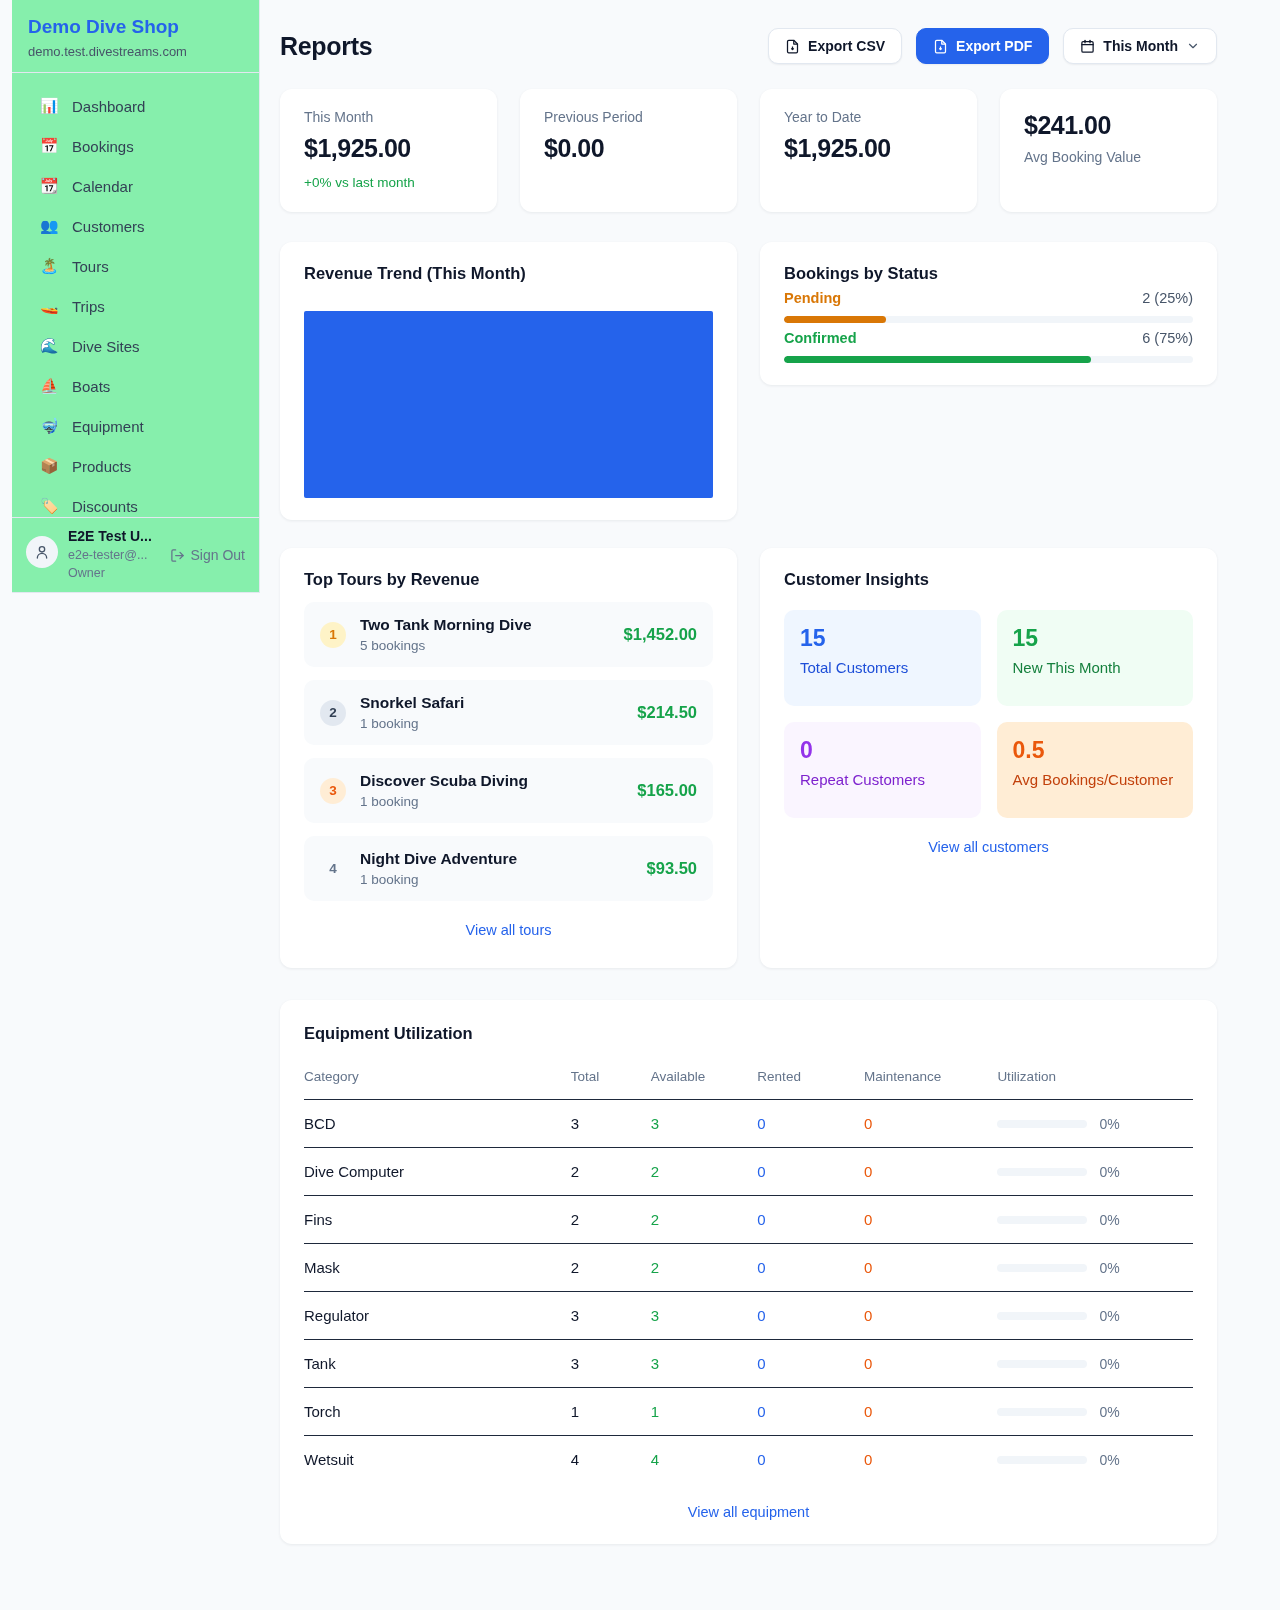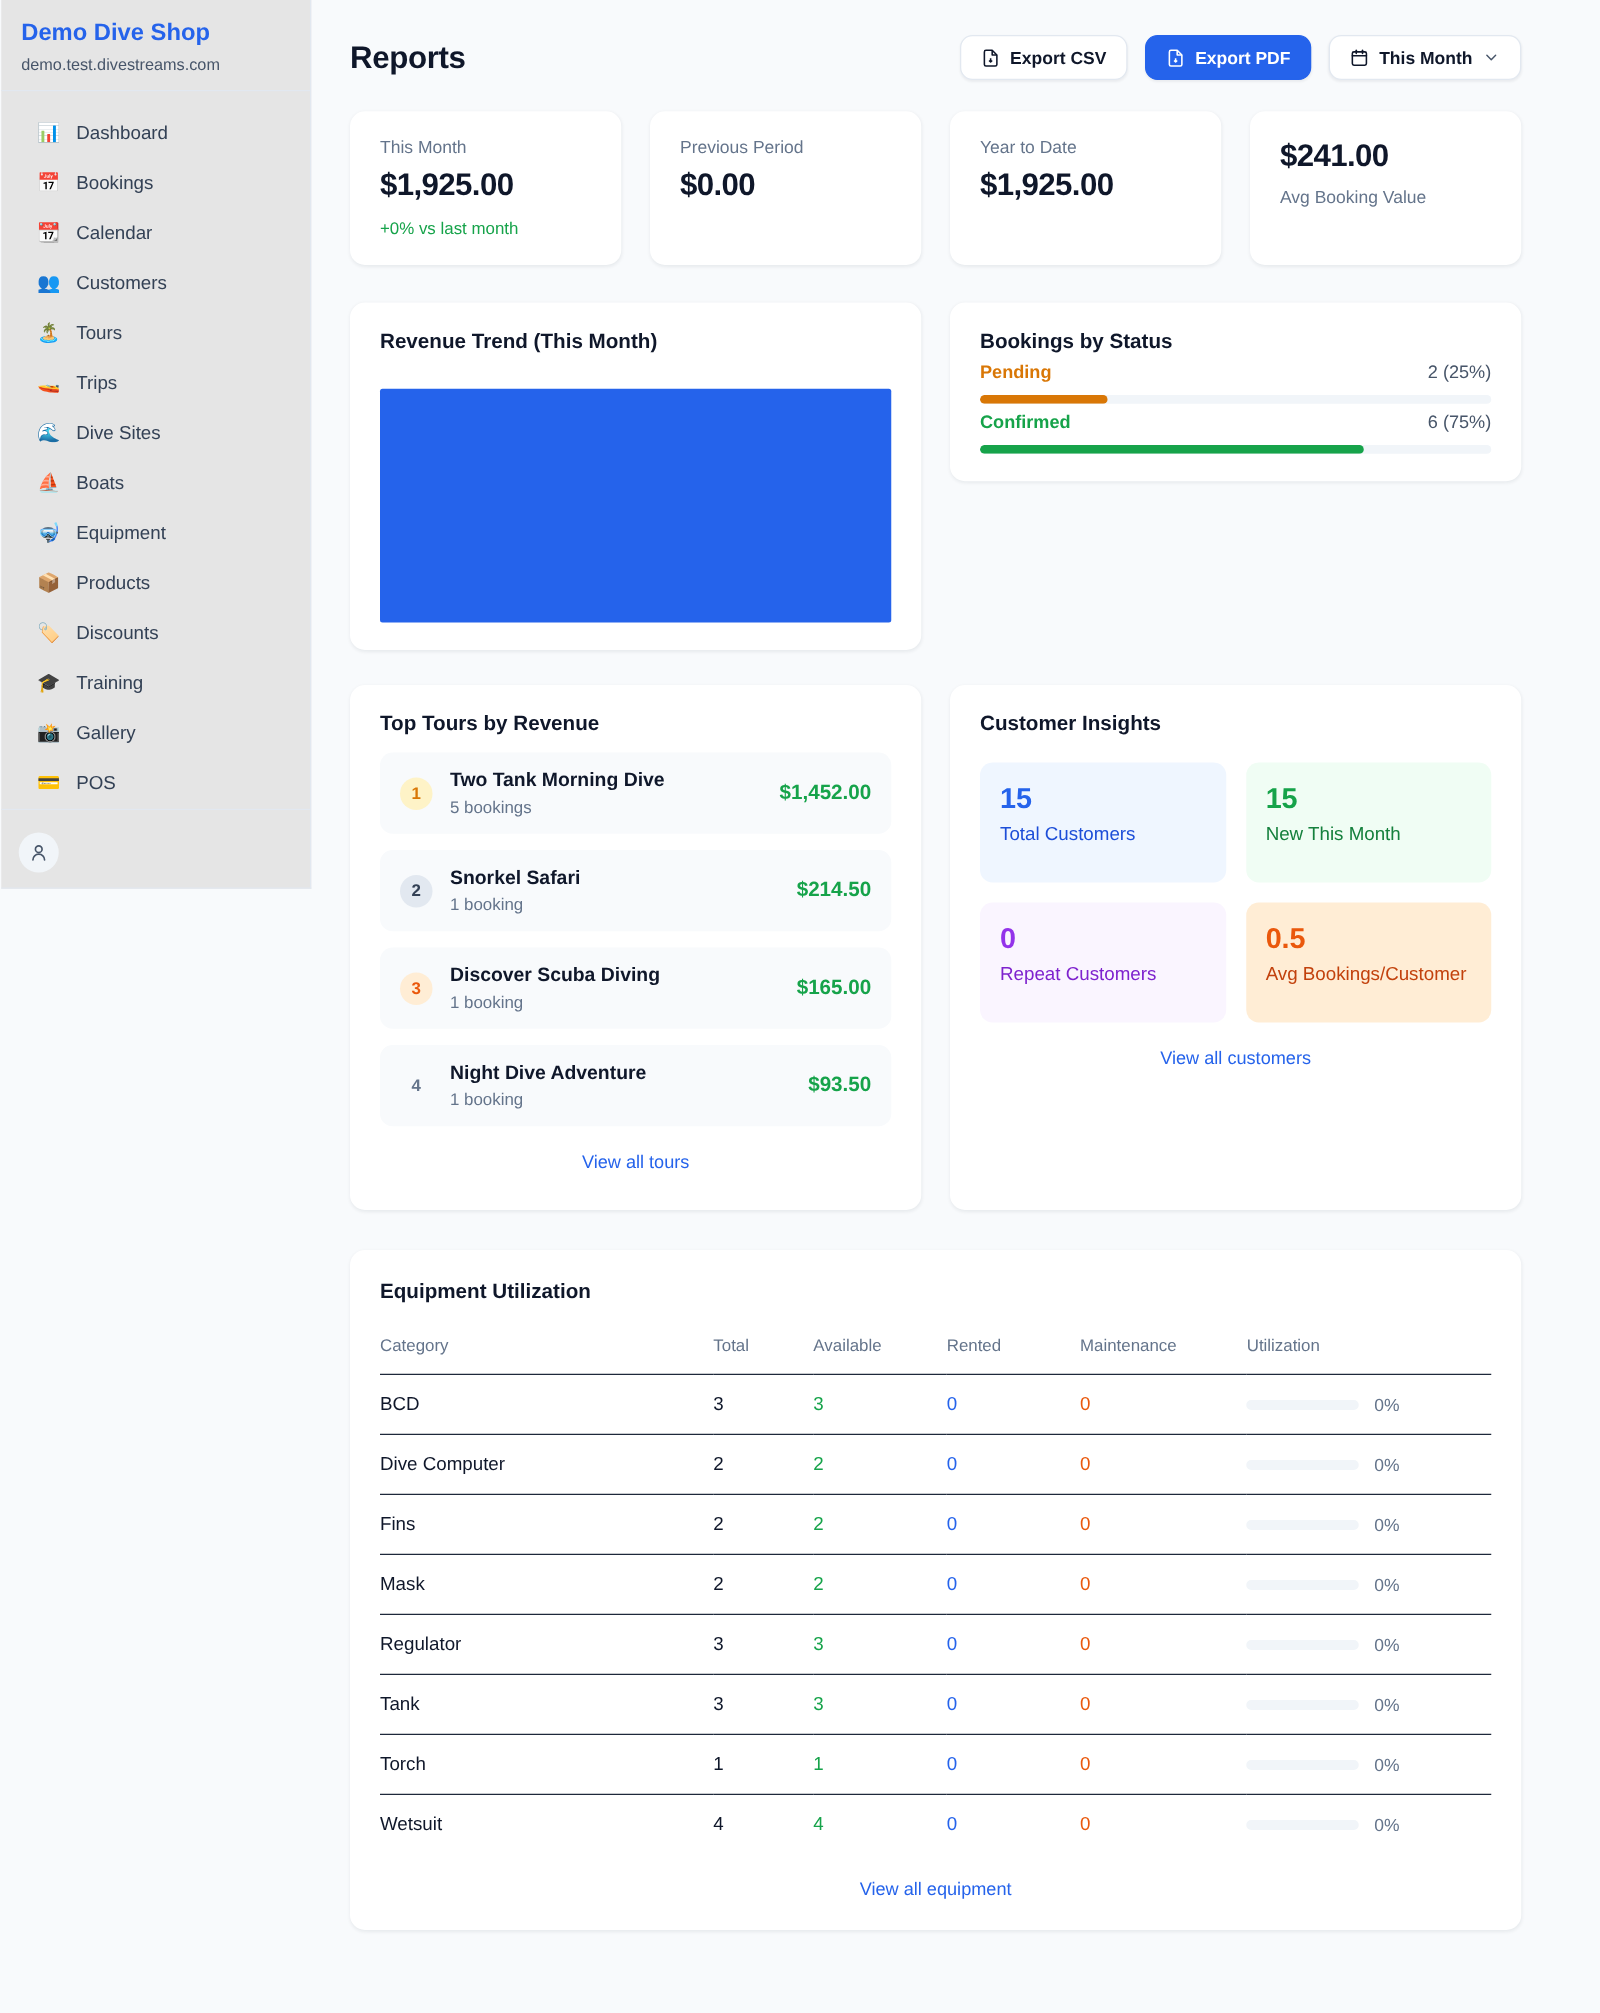--- a/index.html
+++ b/index.html
@@ -5,22 +5,22 @@
   * { margin:0; padding:0; box-sizing:border-box; }
   html,body { width:1280px; }
   body {
     height:1610px; position:relative; background:#f8fafc;
     font-family:"Liberation Sans", sans-serif; color:#0f172a;
   }
   a { text-decoration:none; }
 
   
   .sidebar {
-    position:absolute; top:0; left:1px; width:248px; height:711px;
-    background:#e5e5e5; border-right:1px solid #e2e8f0; border-bottom:1px solid #e2e8f0;
+    position:absolute; top:0; left:12px; width:248px; height:593px;
+    background:#86efac; border-right:1px solid #e2e8f0; border-bottom:1px solid #e2e8f0;
     display:flex; flex-direction:column; z-index:2;
   }
   .brand { padding:16px 16px 13px; border-bottom:1px solid #e2e8f0; }
   .brand-name { font-size:19px; font-weight:700; color:#2563eb; }
   .brand-domain { font-size:13px; color:#475569; margin-top:6px; }
   .nav { flex:1; padding:14px 16px 0; overflow:hidden; }
   .nav-item {
     display:flex; align-items:center; gap:12px; padding:10px 12px;
     border-radius:8px; font-size:15px; color:#334155; margin-bottom:2px; cursor:pointer;
   }
@@ -185,20 +185,35 @@
       <span>POS</span>
     </div>
     <div class="nav-active-sliver"></div>
   </div>
   <div class="user-footer">
     <div class="avatar">
       <svg width="16" height="16" viewBox="0 0 24 24" fill="none" stroke="#475569" stroke-width="2" stroke-linecap="round">
           <circle cx="12" cy="8" r="4"></circle>
           <path d="M5 21c0-3.9 3.1-7 7-7s7 3.1 7 7"></path>
         </svg>
+    </div>
+    <div class="user-info">
+      <div class="user-name">E2E Test U...</div>
+      <div class="user-row">
+        <span class="user-email">e2e-tester@...</span>
+        <span class="signout">
+          <svg width="15" height="15" viewBox="0 0 24 24" fill="none" stroke="currentColor" stroke-width="2" stroke-linecap="round" stroke-linejoin="round">
+              <path d="M9 21H5a2 2 0 0 1-2-2V5a2 2 0 0 1 2-2h4"></path>
+              <polyline points="16 17 21 12 16 7"></polyline>
+              <line x1="21" y1="12" x2="9" y2="12"></line>
+            </svg>
+          <span>Sign Out</span>
+        </span>
+      </div>
+      <div class="user-role">Owner</div>
     </div>
   </div>
 </aside>
 
 <main class="main">
 
   <div class="page-header">
     <h1 class="page-title">Reports</h1>
     <div class="hbtns">
       <button class="btn">

